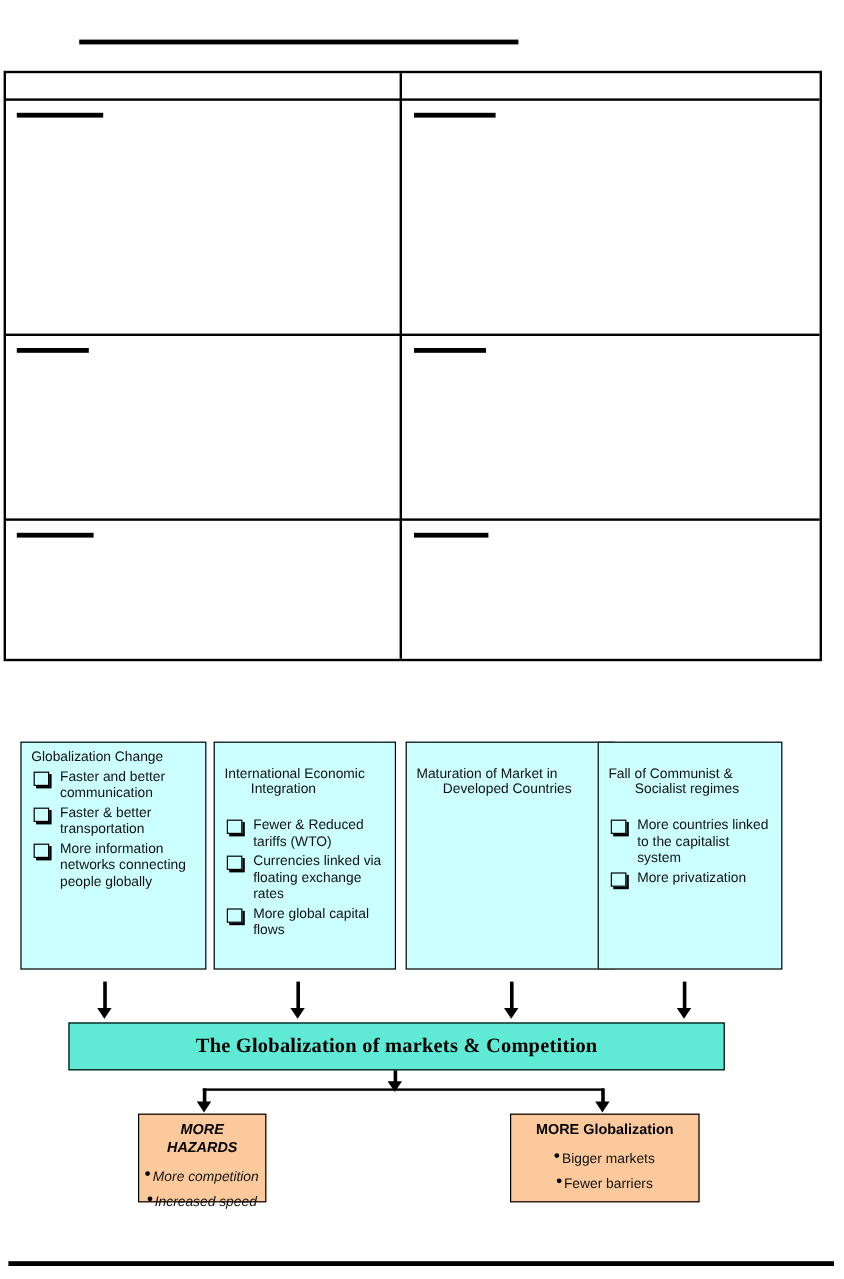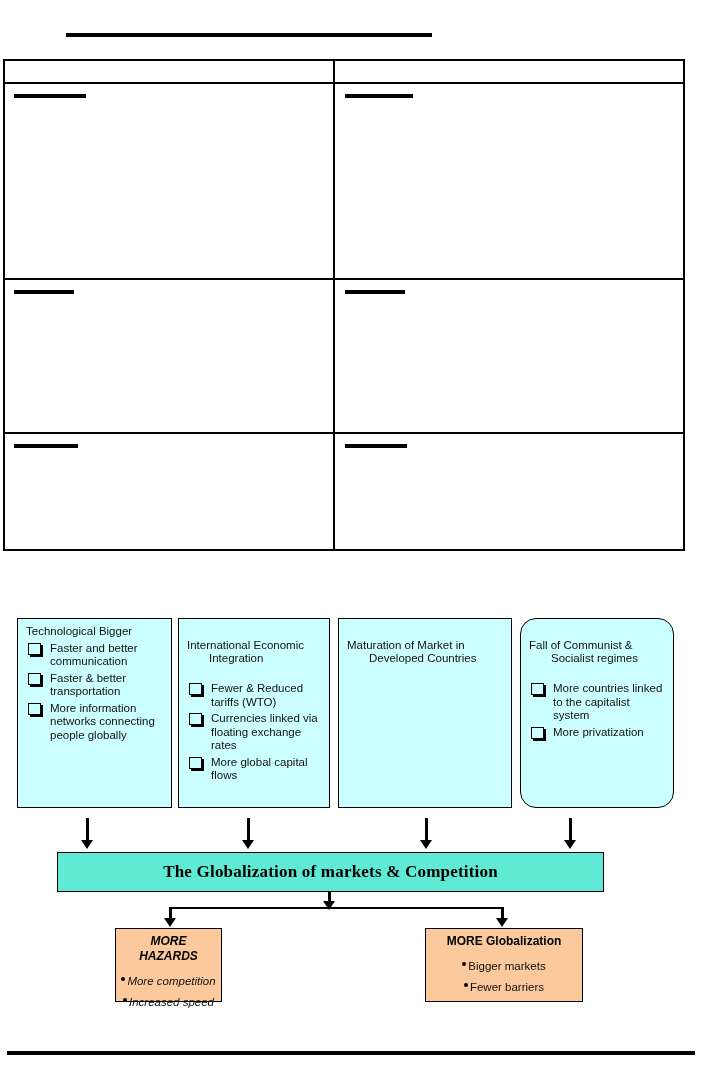--- a/index.html
+++ b/index.html
@@ -133,21 +133,21 @@
 
     <div class="cell-rule" style="left:9px;top:33px;width:72px;"></div>
     <div class="cell-rule" style="left:340px;top:33px;width:68px;"></div>
     <div class="cell-rule" style="left:9px;top:229px;width:60px;"></div>
     <div class="cell-rule" style="left:340px;top:229px;width:60px;"></div>
     <div class="cell-rule" style="left:9px;top:383px;width:64px;"></div>
     <div class="cell-rule" style="left:340px;top:383px;width:62px;"></div>
   </div>
 
   <div class="driver-box" style="left:17px;width:155px;">
-    <div class="driver-title">Technological Bigger</div>
+    <div class="driver-title">Globalization Change</div>
     <ul class="bullets">
       <li><span class="sq-bullet"></span><span>Faster and better communication</span></li>
       <li><span class="sq-bullet"></span><span>Faster &amp; better transportation</span></li>
       <li><span class="sq-bullet"></span><span>More information networks connecting people globally</span></li>
     </ul>
   </div>
 
   <div class="driver-box" style="left:178px;width:152px;">
     <div class="driver-title">
       <span>International Economic</span>
@@ -160,21 +160,21 @@
     </ul>
   </div>
 
   <div class="driver-box" style="left:338px;width:174px;">
     <div class="driver-title">
       <span>Maturation of Market in</span>
       <span class="ind">Developed Countries</span>
     </div>
   </div>
 
-  <div class="driver-box" style="left:520px;width:154px;border-radius:16px;">
+  <div class="driver-box" style="left:498px;width:154px;">
     <div class="driver-title">
       <span>Fall of Communist &amp;</span>
       <span class="ind">Socialist regimes</span>
     </div>
     <ul class="bullets">
       <li><span class="sq-bullet"></span><span>More countries linked to the capitalist system</span></li>
       <li><span class="sq-bullet"></span><span>More privatization</span></li>
     </ul>
   </div>
 

